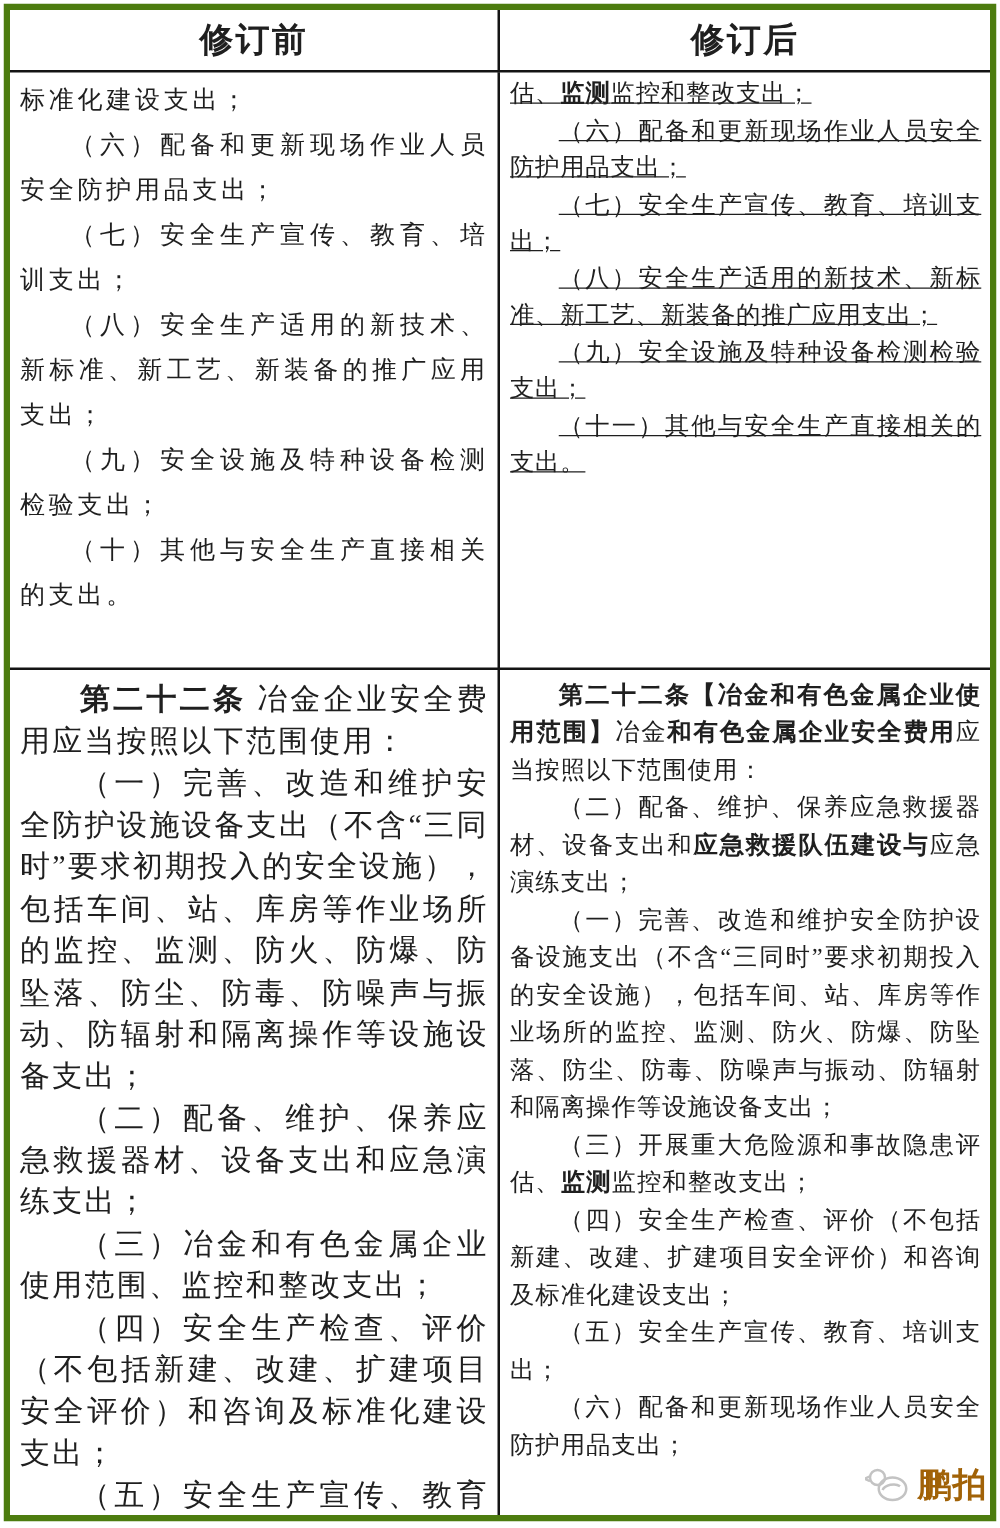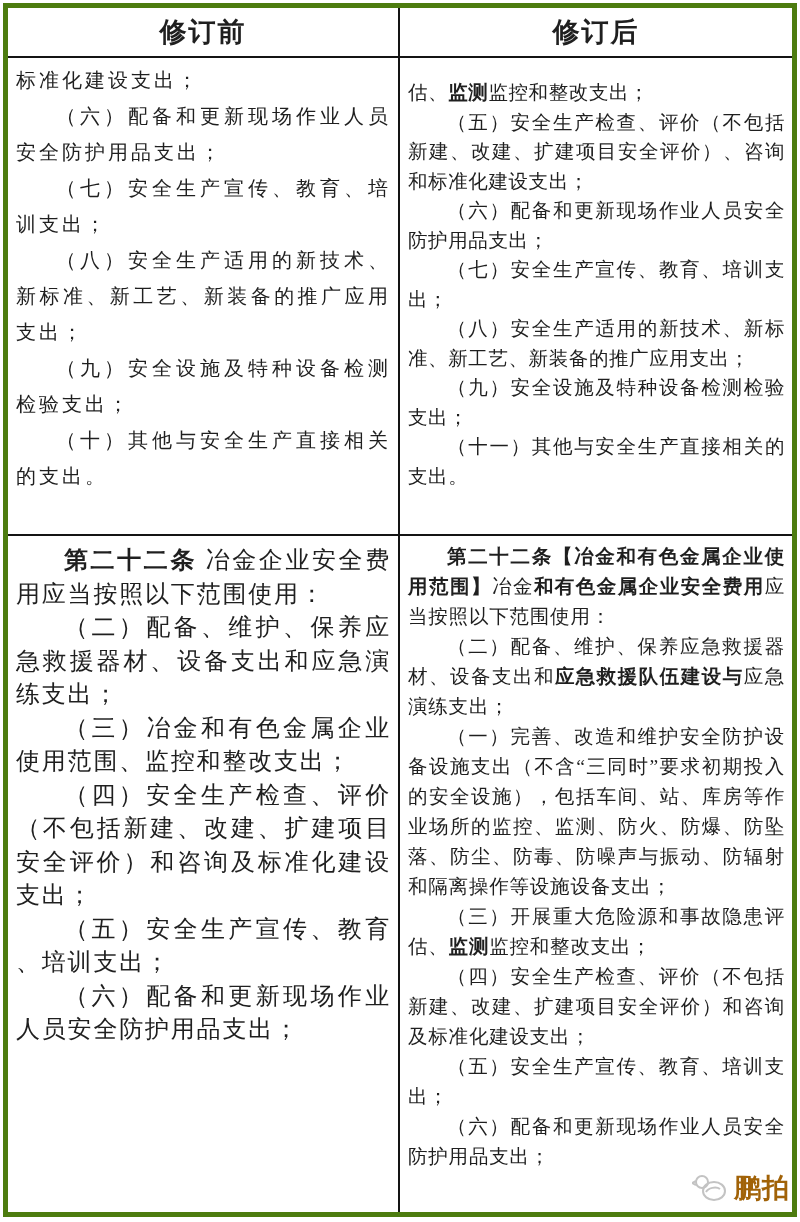--- a/index.html
+++ b/index.html
@@ -37,21 +37,21 @@
     padding: 2px 7px 0 8px;
     text-align: justify;
     word-break: break-all;
     line-break: anywhere;
   }
   .cell p.para { text-indent: 2em; }
   .cell p.para.noindent { text-indent: 0; }
   .bold { font-weight: bold; }
   
   .b1 { font-size: 20px;   line-height: 36px;   letter-spacing: 3px;   padding-top: 4px; }
-  .a1 { font-size: 19.5px; line-height: 29.5px; letter-spacing: 0.6px; padding-top: 20px; }
+  .a1 { font-size: 19.5px; line-height: 29.5px; letter-spacing: 0.6px; padding-top: 3px; text-decoration: underline; }
   .b2 { font-size: 24px;   line-height: 33.5px; letter-spacing: 1.8px; padding-top: 8px; }
   .a2 { font-size: 19.5px; line-height: 30px;   letter-spacing: 0.8px; padding-top: 6px; }
   .watermark {
     position: absolute;
     left: 692px; top: 1170px;
     display: flex;
     align-items: center;
     gap: 4px;
     color: #a16207;
     font-weight: bold;
@@ -71,30 +71,30 @@
   <div class="cell left-col row1 b1">
       <p class="para noindent"><span>标准化建设支出；</span></p>
       <p class="para"><span>（六）配备和更新现场作业人员安全防护用品支出；</span></p>
       <p class="para"><span>（七）安全生产宣传、教育、培训支出；</span></p>
       <p class="para"><span>（八）安全生产适用的新技术、新标准、新工艺、新装备的推广应用支出；</span></p>
       <p class="para"><span>（九）安全设施及特种设备检测检验支出；</span></p>
       <p class="para"><span>（十）其他与安全生产直接相关的支出。</span></p>
     </div>
   <div class="cell row1 a1">
       <p class="para noindent"><span>估、</span><span class="bold">监测</span><span>监控和整改支出；</span></p>
-      <p class="para"><span>（五）安全生产检查、评价（不包括新建、改建、扩建项目安全评价）、咨询和标准化建设支出；</span></p>
       <p class="para"><span>（六）配备和更新现场作业人员安全防护用品支出；</span></p>
       <p class="para"><span>（七）安全生产宣传、教育、培训支出；</span></p>
       <p class="para"><span>（八）安全生产适用的新技术、新标准、新工艺、新装备的推广应用支出；</span></p>
       <p class="para"><span>（九）安全设施及特种设备检测检验支出；</span></p>
       <p class="para"><span>（十一）其他与安全生产直接相关的支出。</span></p>
     </div>
 
   <div class="cell left-col b2">
       <p class="para"><span class="bold">第二十二条</span><span> 冶金企业安全费用应当按照以下范围使用：</span></p>
+      <p class="para"><span>（一）完善、改造和维护安全防护设施设备支出（不含“三同时”要求初期投入的安全设施），包括车间、站、库房等作业场所的监控、监测、防火、防爆、防坠落、防尘、防毒、防噪声与振动、防辐射和隔离操作等设施设备支出；</span></p>
       <p class="para"><span>（二）配备、维护、保养应急救援器材、设备支出和应急演练支出；</span></p>
       <p class="para"><span>（三）冶金和有色金属企业使用范围、监控和整改支出；</span></p>
       <p class="para"><span>（四）安全生产检查、评价（不包括新建、改建、扩建项目安全评价）和咨询及标准化建设支出；</span></p>
       <p class="para"><span>（五）安全生产宣传、教育、培训支出；</span></p>
       <p class="para"><span>（六）配备和更新现场作业人员安全防护用品支出；</span></p>
       <p class="para"></p>
     </div>
   <div class="cell a2">
       <p class="para"><span class="bold">第二十二条【冶金和有色金属企业使用范围】</span><span>冶金</span><span class="bold">和有色金属企业安全费用</span><span>应当按照以下范围使用：</span></p>
       <p class="para"><span>（二）配备、维护、保养应急救援器材、设备支出和</span><span class="bold">应急救援队伍建设与</span><span>应急演练支出；</span></p>

